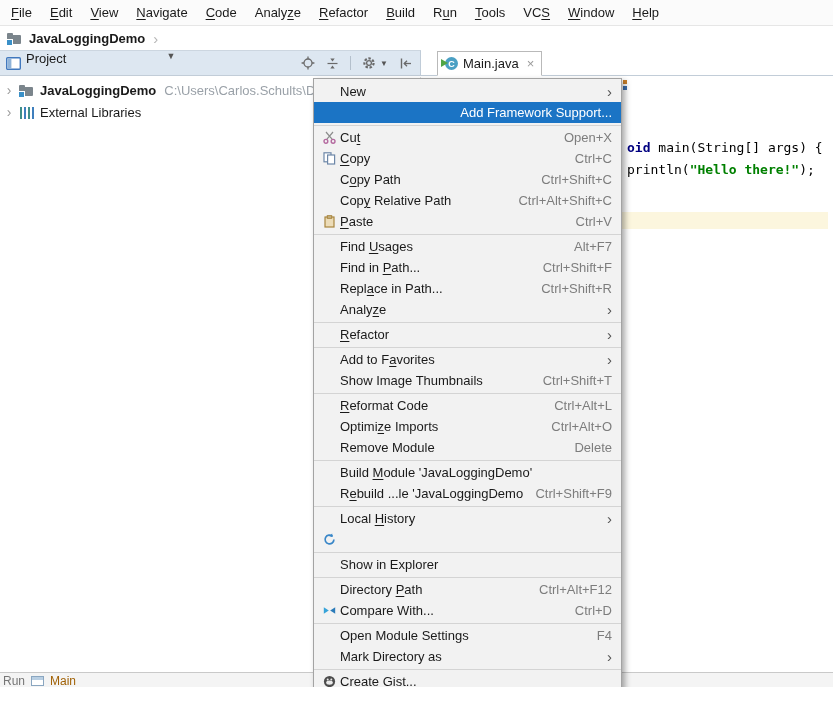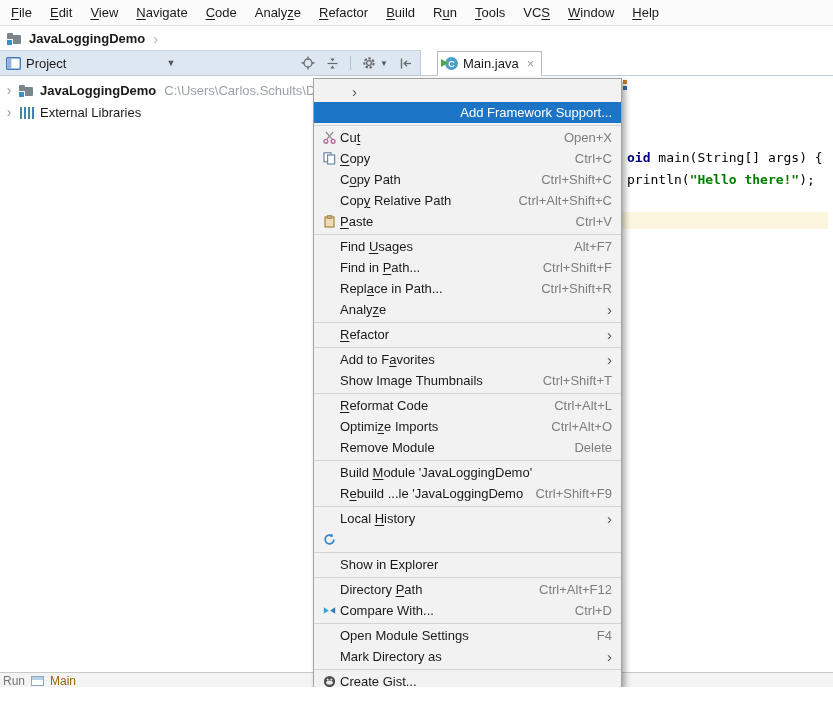--- a/index.html
+++ b/index.html
@@ -17,21 +17,21 @@
   .mb-item { padding:0 9px; cursor:default; }
 
   
   .crumbrow { height:24px; display:flex; align-items:center; padding-left:7px; gap:6px; background:#fff; }
   .crumb-label { font-weight:bold; }
   .crumb-chev { color:#b5b5b5; font-size:15px; margin-left:2px; }
 
   
   .row3 { height:26px; display:flex; border-bottom:1px solid #c2cdd8; }
   .proj-header { width:421px; flex:none; background:#dde7f1; border-top:1px solid #ccd6e0;
-                 border-right:1px solid #c0ccd8; display:flex; align-items:center; padding:0 8px 0 6px; }
+                 border-right:1px solid #c0ccd8; display:flex; padding:0 8px 0 6px; }
   .proj-title { margin-left:5px; }
   .caret { color:#555; font-size:9px; margin-left:100px; }
   .ph-spacer { flex:1; }
   .tb-group { display:flex; align-items:center; gap:11px; }
   .tb-ic { display:flex; align-items:center; }
   .tb-sep { width:1px; height:14px; background:#b4c0cc; }
   .gear-caret { font-size:8px; color:#555; margin-left:-7px; }
 
   .tab-strip { flex:1; background:#fff; display:flex; align-items:flex-end; padding-left:16px; }
   .tab { height:25px; margin-bottom:-1px; background:#fff; border:1px solid #b9b9b9; border-bottom:1px solid #fff;
@@ -56,21 +56,21 @@
   .folder-ic .f-blue { position:absolute; left:-1px; bottom:-1px; width:7px; height:7px; background:#3a90c8; border:1px solid #fff; }
 
   .libs-ic { display:flex; gap:2px; align-items:flex-end; width:16px; height:13px; padding-left:1px; flex:none; }
   .libs-ic i { display:block; width:2px; height:12px; }
   .libs-ic i:nth-child(1){ background:#3f8f8a; } .libs-ic i:nth-child(2){ background:#3f7fbd; }
   .libs-ic i:nth-child(3){ background:#3f8f8a; } .libs-ic i:nth-child(4){ background:#3f7fbd; }
 
   .editor { flex:1; position:relative; background:#fff;
             font-family:"DejaVu Sans Mono", monospace; font-size:13px; }
   .cur-line { position:absolute; left:0; top:135px; width:407px; height:17px; background:var(--lineHl,#fcf6de); }
-  .code { position:absolute; left:206px; top:70px; line-height:22px; white-space:pre; }
+  .code { position:absolute; left:206px; top:60px; line-height:22px; white-space:pre; }
   .seg-keyword { color:var(--kw,#000080); font-weight:bold; }
   .seg-string  { color:var(--str,#008000); font-weight:bold; }
   .seg-plain   { color:#000; }
   .code-sliver { position:absolute; left:202px; top:3px; display:flex; flex-direction:column; gap:2px; }
   .code-sliver i { display:block; width:4px; height:4px; }
   .code-sliver i:nth-child(1){ background:#c87f2a; } .code-sliver i:nth-child(2){ background:#3a6fb0; }
 
   
   .ctx { position:absolute; left:313px; top:78px; width:309px; z-index:10;
          background:#f2f2f2; border:1px solid #a3a3a3; box-shadow:3px 3px 6px rgba(0,0,0,.35); padding:2px 0; }
@@ -201,20 +201,21 @@
           <i></i>
         </span>
       <div class="cur-line"></div>
       <div class="code" id="code"><div class="code-line"><span class="seg-keyword">oid</span><span class="seg-plain"> main(String[] args) {</span></div><div class="code-line"><span class="seg-plain">println(</span><span class="seg-string">"Hello there!"</span><span class="seg-plain">);</span></div></div>
     </div>
   </div>
 
   <div class="ctx" id="ctxmenu">
       <div class="ctx-row">
         <span class="ctx-ic"></span>
+        <span class="ctx-label">New</span>
         <span class="ctx-sub">›</span>
       </div>
       <div class="ctx-row selected">
         <span class="ctx-ic"></span>
         <span class="ctx-label">Add Framework Support...</span>
       </div>
       <div class="ctx-sep"></div>
       <div class="ctx-row">
         <span class="ctx-ic">
           <svg width="13" height="13" viewBox="0 0 13 13">

